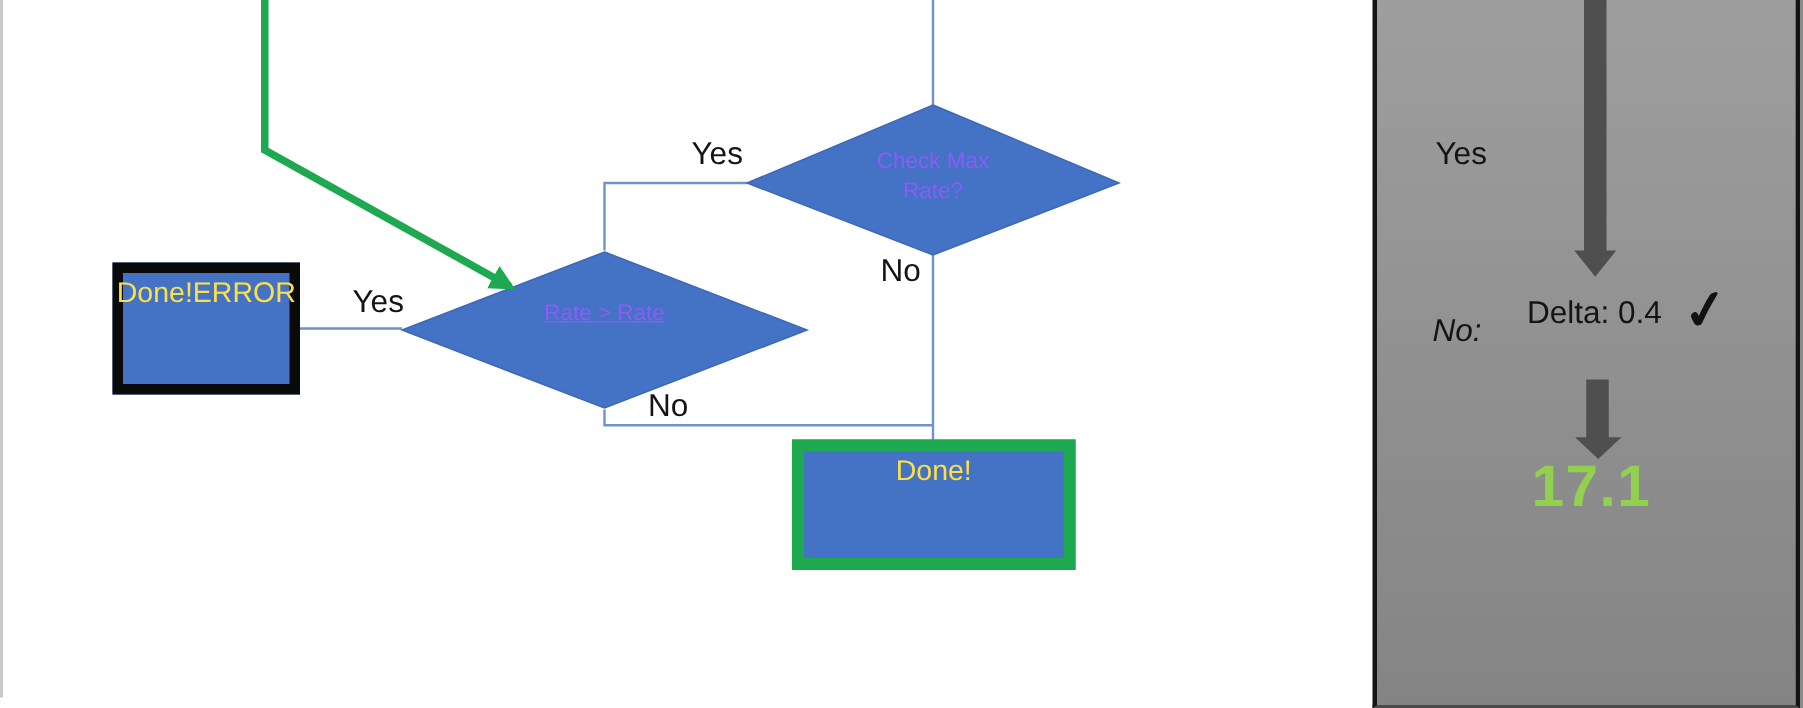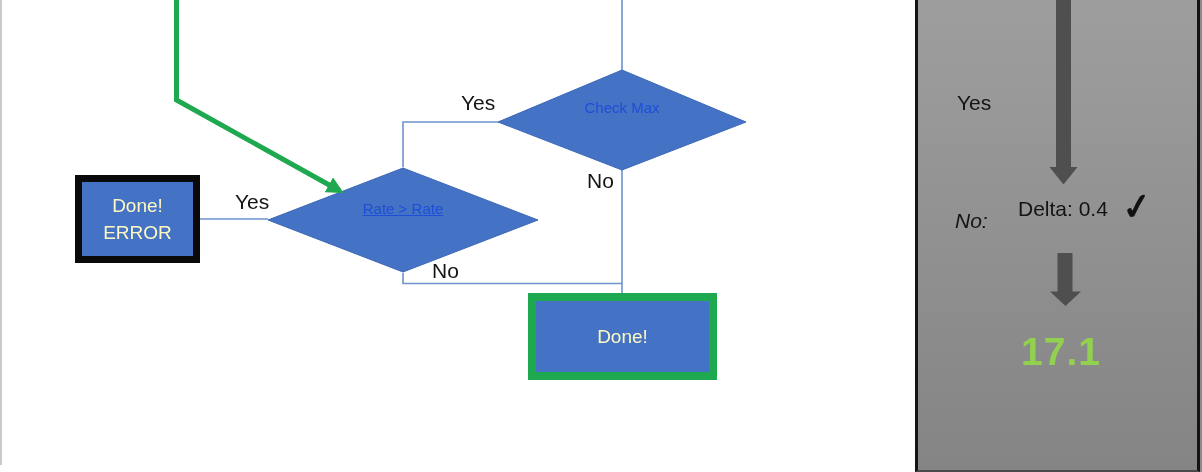--- a/index.html
+++ b/index.html
@@ -7,28 +7,28 @@
     position:relative;width:1202px;height:472px;overflow:hidden;
     font-family:"Liberation Sans",sans-serif;background:#ffffff;
   }
   .abs{position:absolute;}
   
   #slide-edge{left:0;top:0;width:2px;height:465px;background:#c9c9c9;}
   
   #diagram-svg{left:0;top:0;}
   
   .diamond-text{
-    color:#1d4ed8;font-size:15px;line-height:20px;text-align:center;width:154px;
+    color:#8b5cf6;font-size:15px;line-height:20px;text-align:center;width:154px;
   }
   #check-text{left:545px;top:98px;}
   #rate-text{left:326px;top:199px;text-decoration:underline;}
   
   .proc-box{
-    box-sizing:border-box;background:var(--blue);color:#fef9c3;
-    display:flex;flex-direction:column;align-items:center;justify-content:center;
+    box-sizing:border-box;background:var(--blue);color:#fde047;
+    display:flex;flex-direction:row;align-items:flex-start;justify-content:center;
     font-size:19px;line-height:27px;text-align:center;
   }
   #done-error-box{left:75px;top:175px;width:125px;height:88px;border:7px solid #0a0a0a;}
   #done-box{left:528px;top:293px;width:189px;height:87px;border:8px solid var(--green);}
   
   .edge-label{color:#141414;font-size:21px;line-height:22px;}
   #label-yes-check{left:461px;top:92px;}
   #label-no-check{left:587px;top:170px;}
   #label-yes-rate{left:235px;top:191px;}
   #label-no-rate{left:432px;top:260px;}
@@ -42,21 +42,21 @@
   #side-panel .p-label{position:absolute;color:#141414;font-size:21px;line-height:22px;}
   #panel-yes{left:39px;top:92px;}
   #panel-no{left:37px;top:210px;font-style:italic;}
   #panel-delta{left:100px;top:198px;}
   #panel-check{
     position:absolute;left:204px;top:186px;font-size:36px;font-weight:bold;
     color:#111111;transform:rotate(-8deg);
   }
   #panel-result{
     position:absolute;left:103px;top:303px;font-size:39px;font-weight:bold;
-    color:var(--result-green);letter-spacing:1px;margin-top:27px;
+    color:var(--result-green);letter-spacing:1px;
   }
 </style>
 </head>
 <body>
 
 <div id="screen">
 
   <div class="abs" id="slide-edge"></div>
 
   <svg class="abs" id="diagram-svg" width="915" height="472" viewBox="0 0 915 472">
@@ -73,20 +73,21 @@
     <path d="M200,219 H268" stroke="#6d92ce" stroke-width="1.6" fill="none"></path>
 
     <polygon points="622,70 746,122 622,170 498,122" fill="#4472C4" stroke="#3d68b6" stroke-width="1"></polygon>
     <polygon points="403,168 538,220 403,272 268,220" fill="#4472C4" stroke="#3d68b6" stroke-width="1"></polygon>
 
     <polyline points="176.5,0 176.5,100 340,191" fill="none" stroke="#1ea84f" stroke-width="5" marker-end="url(#greenhead)"></polyline>
   </svg>
 
   <div class="abs diamond-text" id="check-text">
     <span style="display:block">Check Max</span>
+    <span style="display:block">Rate?</span>
   </div>
   <div class="abs diamond-text" id="rate-text">
     <span style="display:block">Rate &gt; Rate</span>
   </div>
 
   <div class="abs proc-box" id="done-error-box">
     <span>Done!</span>
     <span>ERROR</span>
   </div>
   <div class="abs proc-box" id="done-box">

